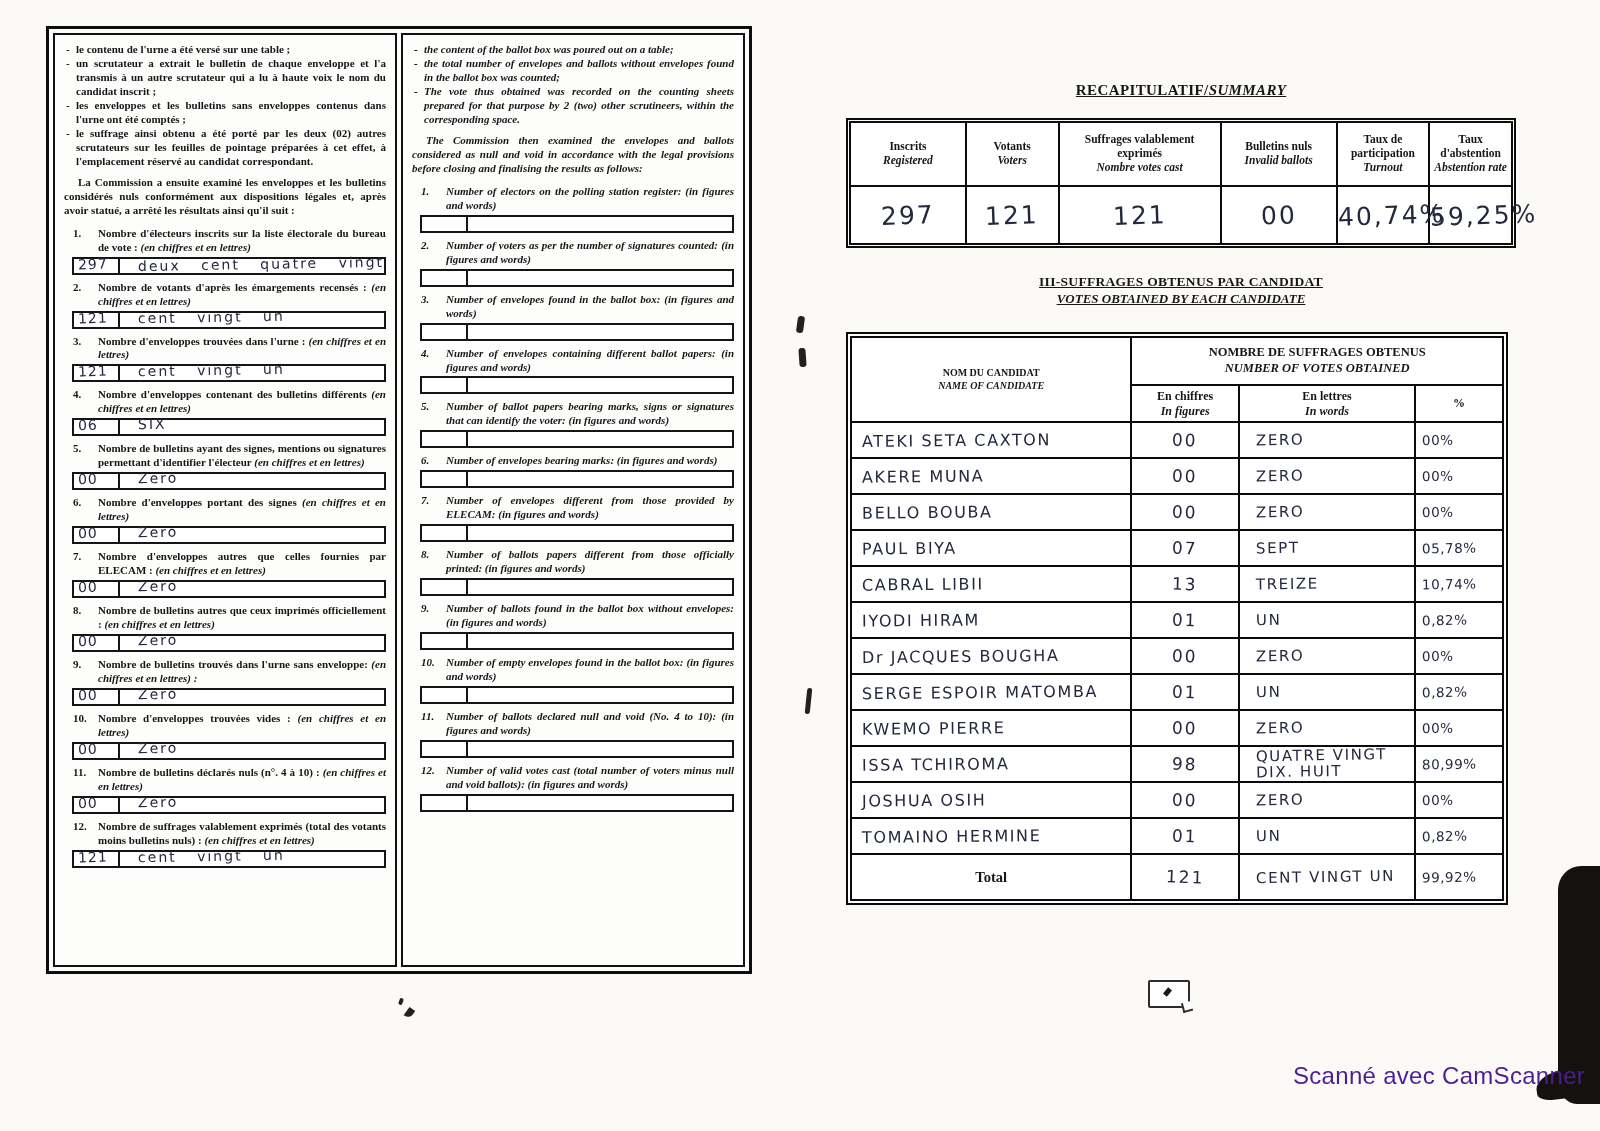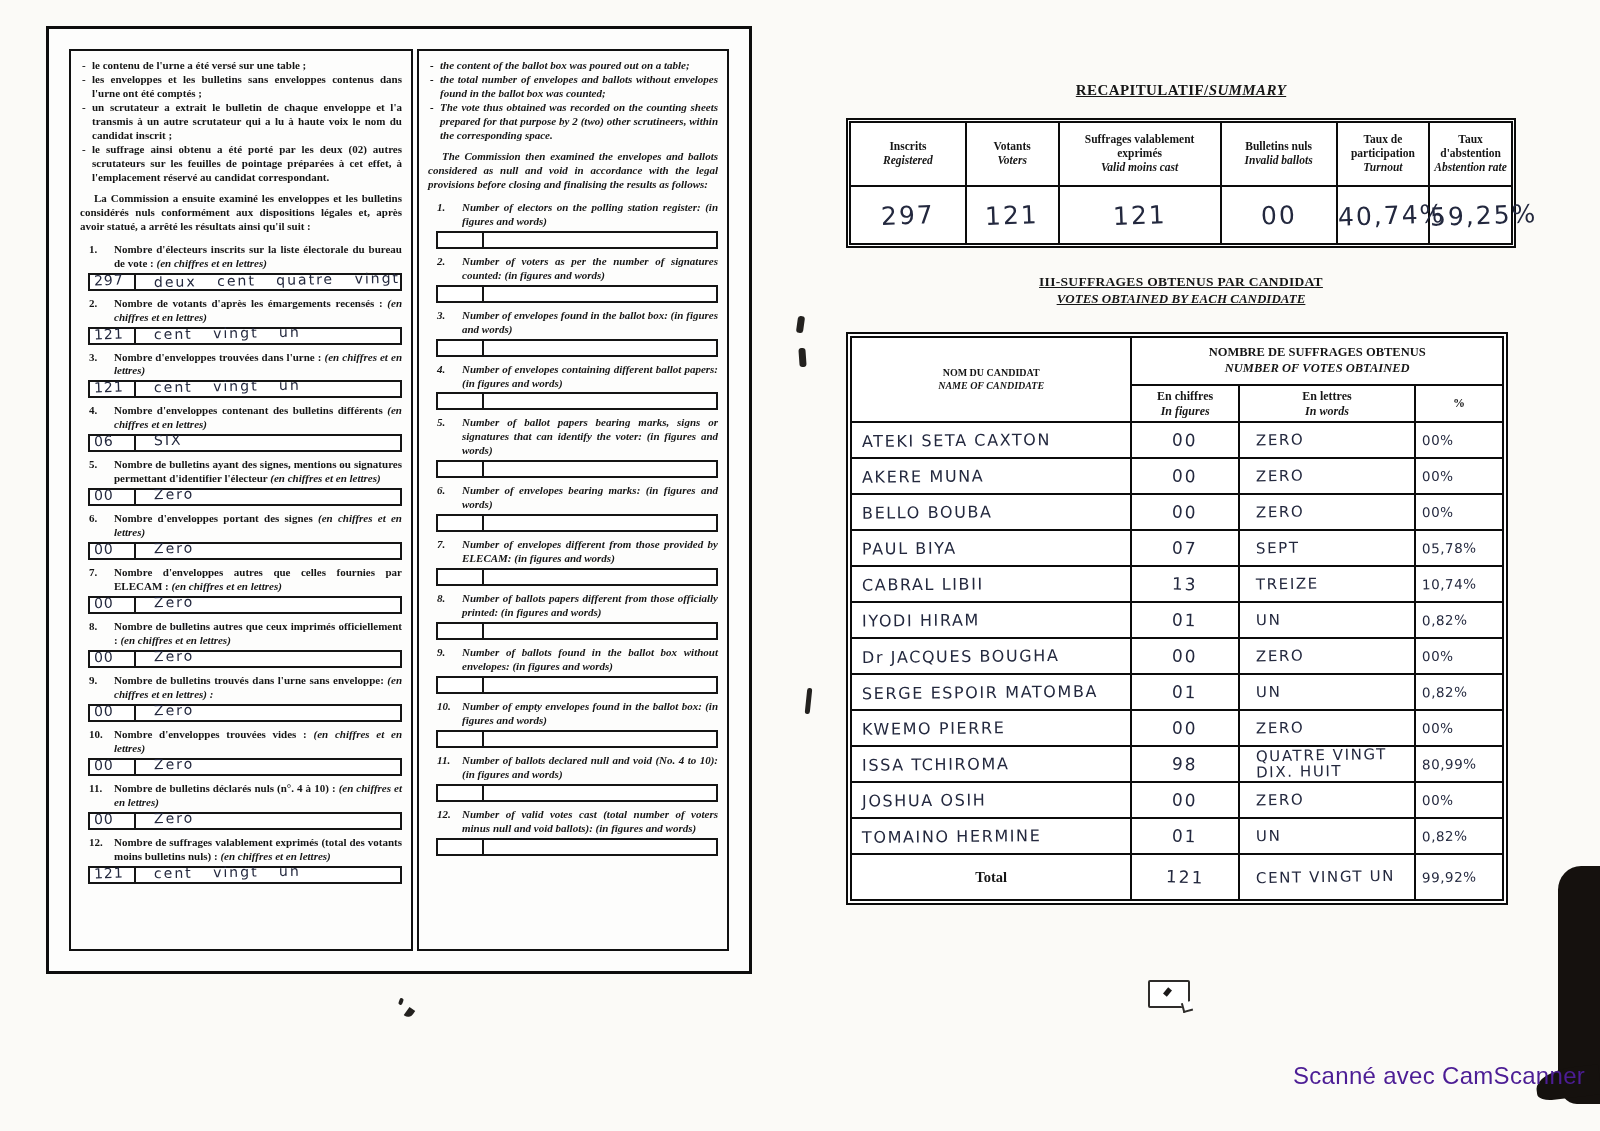--- a/index.html
+++ b/index.html
@@ -11,21 +11,21 @@
     color: #161616;
     overflow: hidden;
   }
 
   
   .left-page {
     position: absolute; left: 46px; top: 26px;
     width: 706px; height: 948px;
     background: #fdfdfc;
     border: 3px solid #0d0d0d;
-    padding: 20px;
+    padding: 4px;
   }
   .lp-inner { display: flex; gap: 4px; height: 100%; }
   .col {
     border: 2px solid #111;
     padding: 8px 9px 6px 9px;
     overflow: hidden;
     font-size: 11px; font-weight: bold; line-height: 1.27;
     text-align: justify;
   }
   .col-fr { width: 344px; }
@@ -140,22 +140,22 @@
 </style>
 </head>
 <body>
 
 <div class="left-page">
   <div class="lp-inner">
 
     <div class="col col-fr">
       <ul class="bullets">
         <li>le contenu de l'urne a été versé sur une table ;</li>
+        <li>un scrutateur a extrait le bulletin de chaque enveloppe et l'a transmis à un autre scrutateur qui a lu à haute voix le nom du candidat inscrit ;</li>
         <li>les enveloppes et les bulletins sans enveloppes contenus dans l'urne ont été comptés ;</li>
-        <li>un scrutateur a extrait le bulletin de chaque enveloppe et l'a transmis à un autre scrutateur qui a lu à haute voix le nom du candidat inscrit ;</li>
         <li>le suffrage ainsi obtenu a été porté par les deux (02) autres scrutateurs sur les feuilles de pointage préparées à cet effet, à l'emplacement réservé au candidat correspondant.</li>
       </ul>
       <p class="para">La Commission a ensuite examiné les enveloppes et les bulletins considérés nuls conformément aux dispositions légales et, après avoir statué, a arrêté les résultats ainsi qu'il suit :</p>
 
       <div class="form-item">
         <span class="num">1.</span>
         <span>Nombre d'électeurs inscrits sur la liste électorale du bureau de vote :</span>
         <span class="hint">(en chiffres et en lettres)</span>
         <div class="vrow">
           <span class="vbox-sm">
@@ -445,21 +445,21 @@
           <col style="width:14%">
           <col style="width:24.5%">
           <col style="width:17.5%">
           <col style="width:14%">
           <col style="width:12.5%">
         </colgroup>
       <tbody>
           <tr>
         <th><span>Inscrits</span><span class="en">Registered</span></th>
         <th><span>Votants</span><span class="en">Voters</span></th>
-        <th><span>Suffrages valablement exprimés</span><span class="en">Valid moins cast</span></th>
+        <th><span>Suffrages valablement exprimés</span><span class="en">Nombre votes cast</span></th>
         <th><span>Bulletins nuls</span><span class="en">Invalid ballots</span></th>
         <th><span>Taux de participation</span><span class="en">Turnout</span></th>
         <th><span>Taux d'abstention</span><span class="en">Abstention rate</span></th>
       </tr>
       <tr>
         <td><span class="hw">297</span></td>
         <td><span class="hw">121</span></td>
         <td><span class="hw">121</span></td>
         <td><span class="hw">00</span></td>
         <td><span class="hw">40,74%</span></td>

